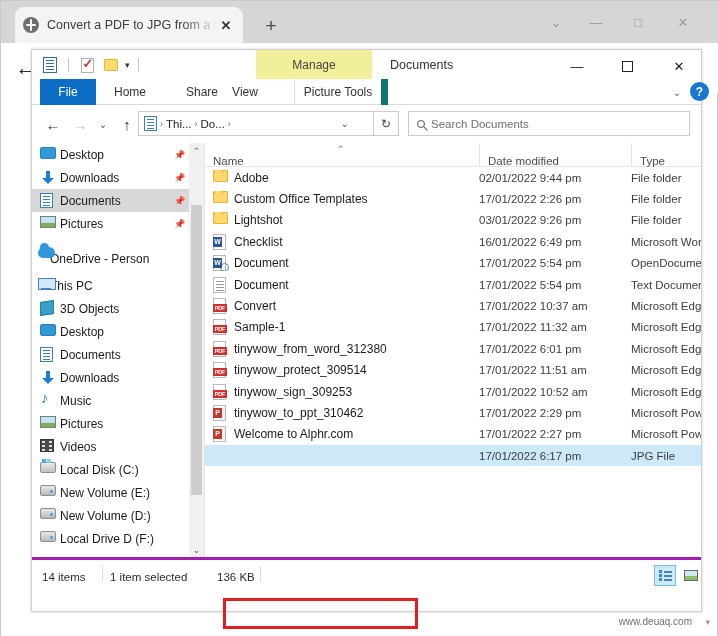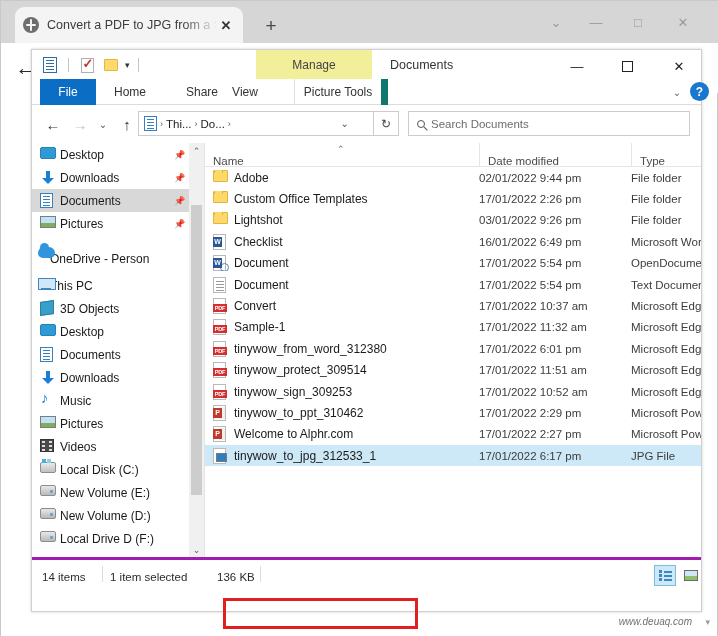--- a/index.html
+++ b/index.html
@@ -405,21 +405,20 @@
   }
   .vb-lg-glyph {
     width:14px; height:11px; border:1.3px solid #6b6b6b;
     background:linear-gradient(#cfe7f7 55%, #8fbf6a 55%);
   }
 
   
   .watermark {
     position:absolute; right:26px; bottom:9px; font-size:10px; color:#6f6f6f;
     font-family:"Liberation Sans", sans-serif;
-    font-style:italic;
   }
   .wm-caret { position:absolute; right:8px; bottom:9px; font-size:9px; color:#9a9a9a; }
 </style>
 </head>
 <body>
 
 <div id="root">
 
   <div class="browser">
     <div class="browser-tabstrip">
@@ -756,26 +755,20 @@
               <div class="cell-name">
                 <span class="fi">
                   <span class="fi-ppt" style="display: block; position: relative;"></span>
                 </span>
                 <span>Welcome to Alphr.com</span>
               </div>
               <div class="cell-date">17/01/2022 2:27 pm</div>
               <div class="cell-type">Microsoft PowerP</div>
             </div>
             <div class="row selected">
-              <div class="cell-name">
-                <span class="fi">
-                  <span class="fi-jpg" style="display: block; position: relative;"></span>
-                </span>
-                <span>tinywow_to_jpg_312533_1</span>
-              </div>
               <div class="cell-date">17/01/2022 6:17 pm</div>
               <div class="cell-type">JPG File</div>
             </div>
           </div>
       </div>
 
       <div class="red-box"></div>
     </div>
 
     <div class="hscroll">

